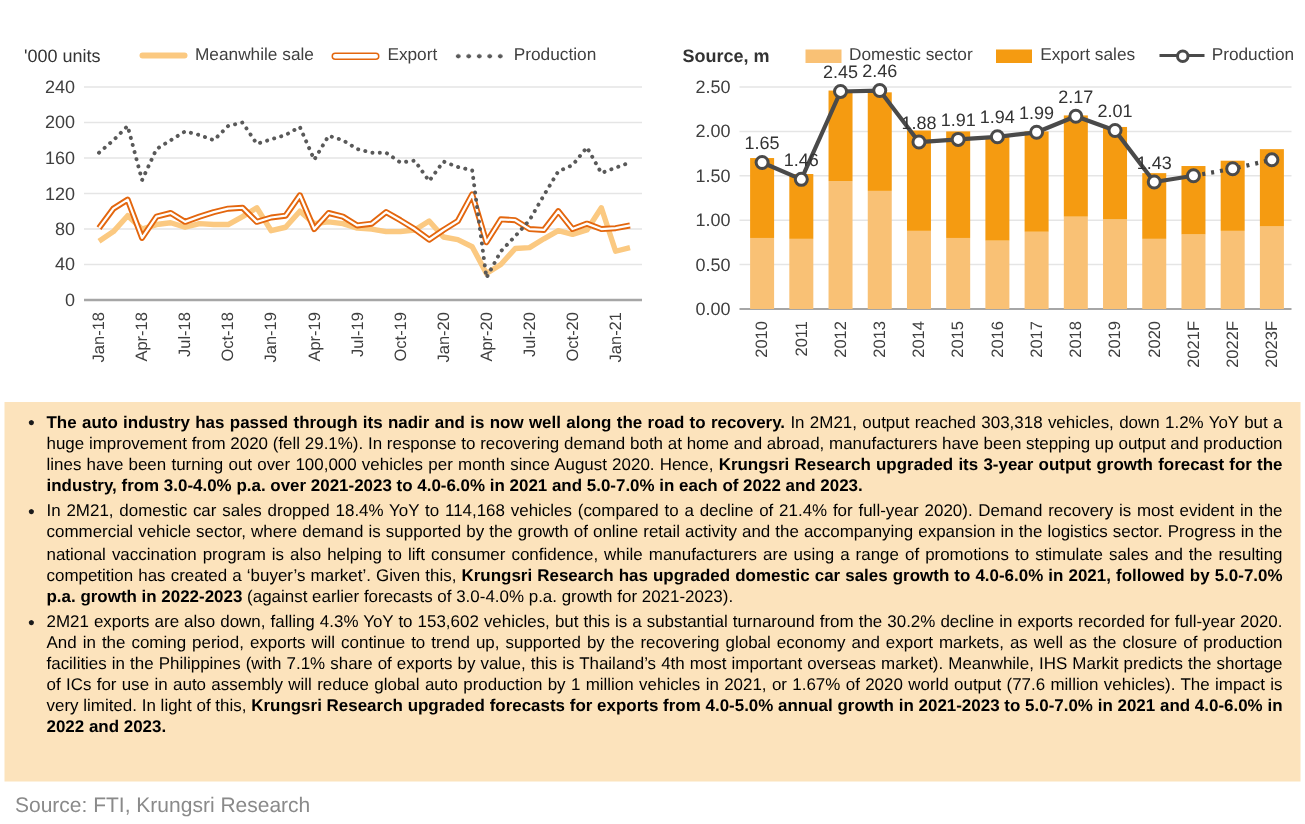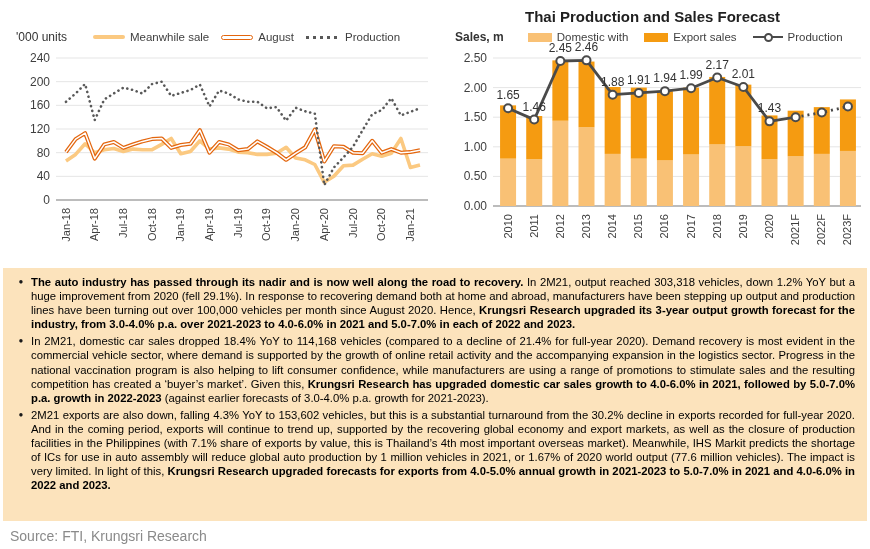--- a/index.html
+++ b/index.html
@@ -78,21 +78,21 @@
           <path d="M66.0 101.8 L75.6 93.5 L85.1 84.0 L94.7 120.1 L104.3 99.4 L113.8 93.5 L123.4 87.6 L133.0 90.0 L142.5 93.5 L152.1 84.0 L161.7 81.7 L171.2 95.9 L180.8 92.9 L190.4 90.0 L199.9 84.6 L209.5 106.5 L219.1 90.5 L228.6 93.5 L238.2 99.4 L247.8 101.8 L257.4 101.8 L266.9 108.3 L276.5 107.1 L286.1 120.7 L295.6 107.7 L305.2 111.3 L314.8 113.6 L324.3 185.2 L333.9 167.5 L343.5 157.4 L353.0 146.8 L362.6 130.2 L372.2 114.2 L381.7 110.1 L391.3 98.2 L400.9 115.4 L410.4 111.8 L420.0 108.3" fill="none" stroke="#595959" stroke-width="2.6" stroke-linecap="round" stroke-dasharray="0.1 4.8"></path>
         </svg>
       <div class="legend-row" style="padding-left:16px;">
         <span class="units-label">'000 units</span>
         <span class="legend-item" style="margin-left:26px;">
           <span class="sw-domestic-line"></span>
           <span>Meanwhile sale</span>
         </span>
         <span class="legend-item" style="margin-left:12px;">
           <span class="sw-exports-line"></span>
-          <span>August</span>
+          <span>Export</span>
         </span>
         <span class="legend-item" style="margin-left:10px;">
           <span class="sw-prod-dots"></span>
           <span>Production</span>
         </span>
       </div>
     </div>
 
     <div class="chart-panel">
       <svg id="right-svg" class="chart" width="435" height="266" viewBox="0 0 435 266">
@@ -171,26 +171,25 @@
           <circle cx="282.2142857142857" cy="77.536" r="4" fill="#ffffff" stroke="#4A4A4A" stroke-width="2"></circle>
           <text x="282.2142857142857" y="68.536" fill="#333333" font-size="12" text-anchor="middle">2.17</text>
           <circle cx="308.3571428571429" cy="87.00800000000001" r="4" fill="#ffffff" stroke="#4A4A4A" stroke-width="2"></circle>
           <text x="308.3571428571429" y="78.00800000000001" fill="#333333" font-size="12" text-anchor="middle">2.01</text>
           <circle cx="334.5" cy="121.34400000000001" r="4" fill="#ffffff" stroke="#4A4A4A" stroke-width="2"></circle>
           <text x="334.5" y="112.34400000000001" fill="#333333" font-size="12" text-anchor="middle">1.43</text>
           <circle cx="360.6428571428571" cy="117.2" r="4" fill="#ffffff" stroke="#4A4A4A" stroke-width="2"></circle>
           <circle cx="386.7857142857143" cy="112.464" r="4" fill="#ffffff" stroke="#4A4A4A" stroke-width="2"></circle>
           <circle cx="412.92857142857144" cy="106.54400000000001" r="4" fill="#ffffff" stroke="#4A4A4A" stroke-width="2"></circle>
         </svg>
-      <div class="chart-title">Thai Production and Sales Forecast</div>
       <div class="legend-row" style="padding-left:20px;">
-        <span class="units-label" style="font-weight:bold;">Sales, m</span>
+        <span class="units-label" style="font-weight:bold;">Source, m</span>
         <span class="legend-item" style="margin-left:24px;">
           <span class="sw-bar domestic"></span>
-          <span>Domestic with</span>
+          <span>Domestic sector</span>
         </span>
         <span class="legend-item" style="margin-left:16px;">
           <span class="sw-bar export"></span>
           <span>Export sales</span>
         </span>
         <span class="legend-item" style="margin-left:16px;">
           <span class="sw-prod-line"></span>
           <span>Production</span>
         </span>
       </div>

